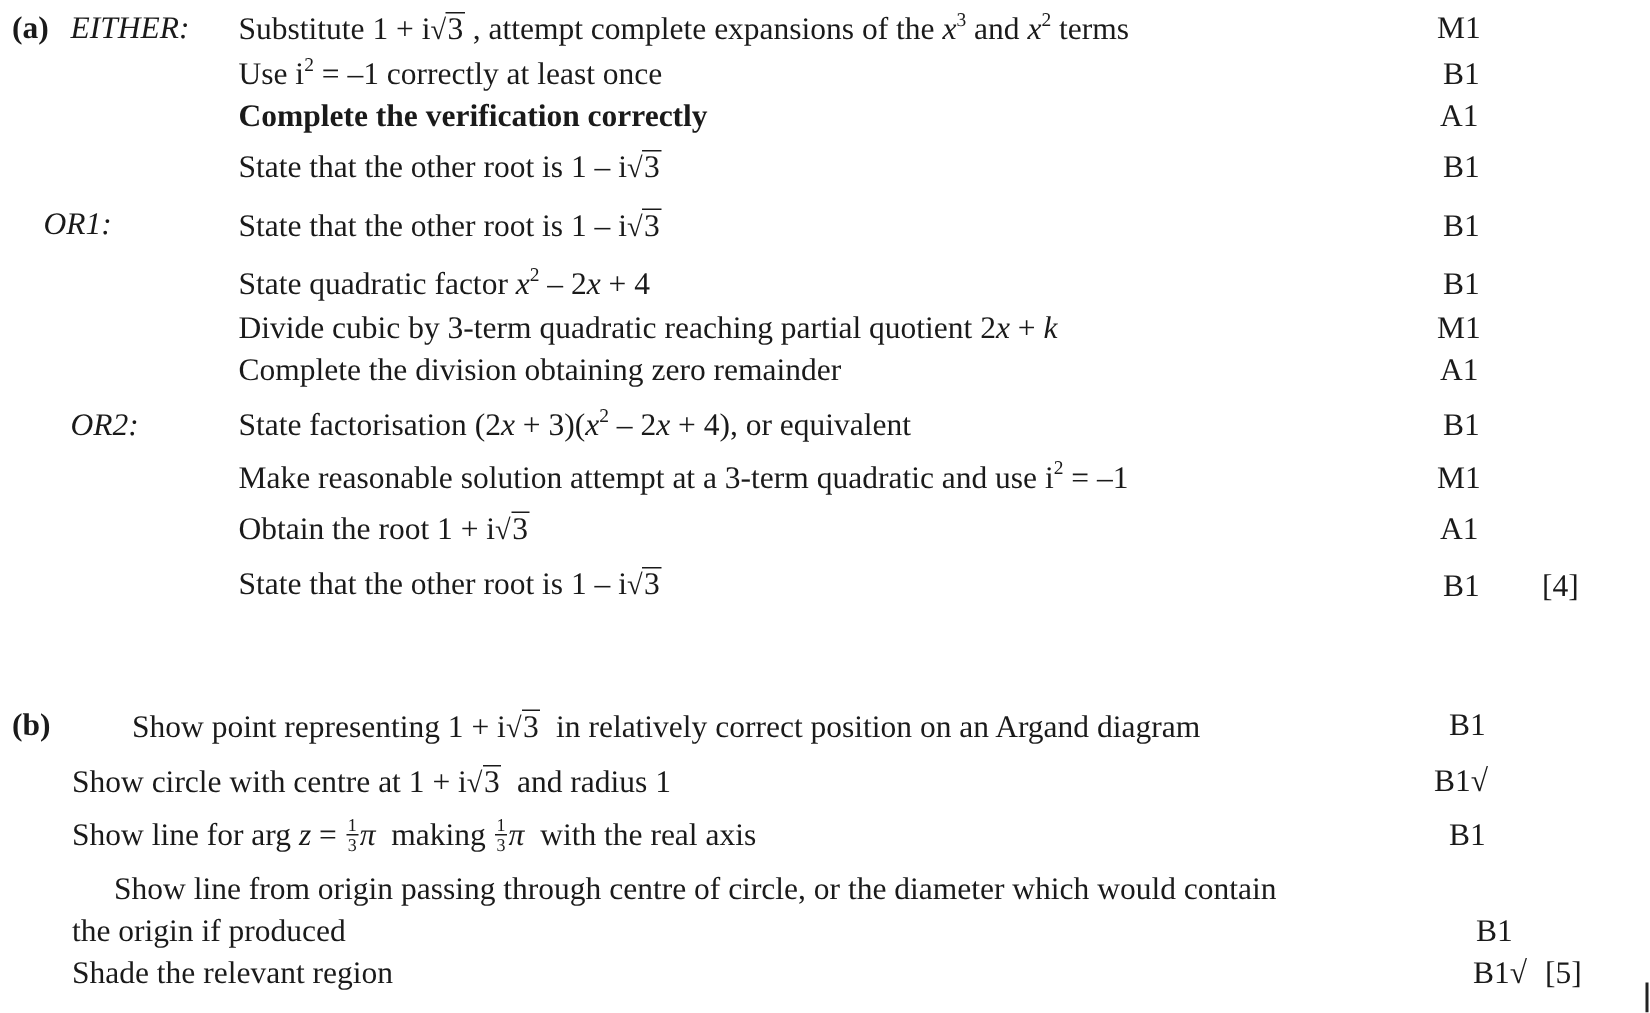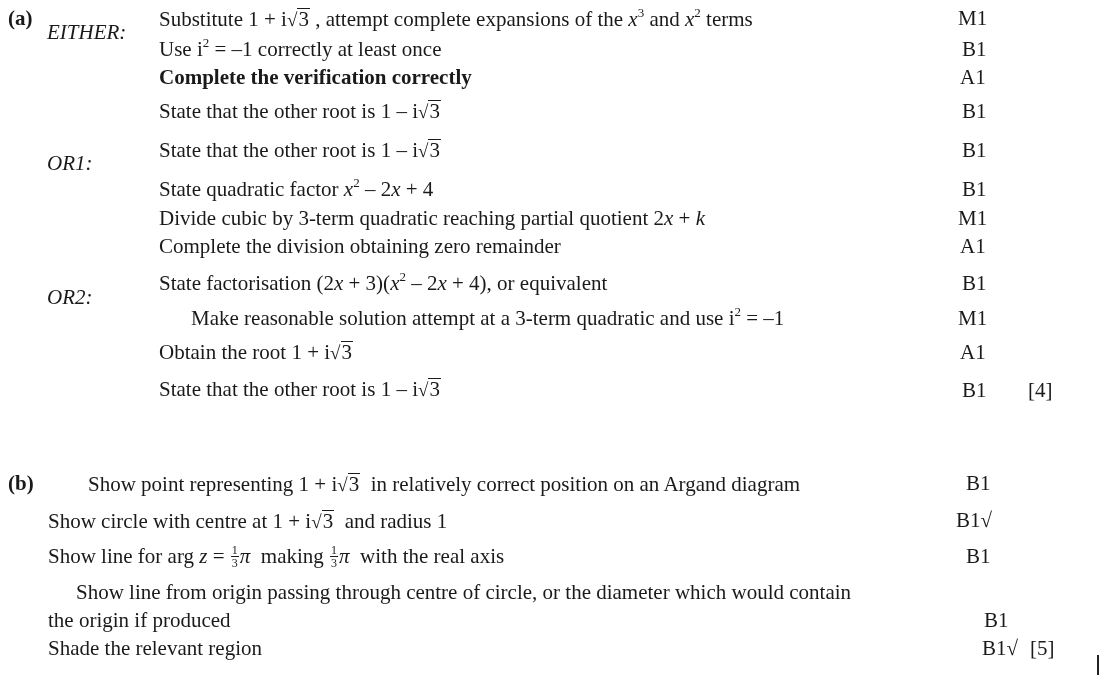--- a/index.html
+++ b/index.html
@@ -3,21 +3,21 @@
 <meta charset="utf-8">
 <style>
   html, body { margin: 0; padding: 0; background: #ffffff; }
   body {
     width: 1100px; height: 675px; position: relative; overflow: hidden;
     font-family: "Liberation Serif", "DejaVu Serif", serif;
     color: #1a1a1a; font-size: 21px;
   }
   .abs { position: absolute; white-space: nowrap; line-height: 1; }
   .part-label { font-weight: bold; }
-  .method { font-style: italic; margin-top: 14px; }
+  .method { font-style: italic; }
   .i { font-style: italic; }
   .mark { text-align: left; }
   .total { }
   sup { font-size: 13px; vertical-align: 9px; line-height: 0; }
   .sqrt { display: inline-block; position: relative; }
   .sqrt .rad { font-size: 19px; }
   .sqrt .under { border-top: 1.3px solid #1a1a1a; padding: 0 1px 0 1px; display: inline-block; line-height: 1; }
   .frac { display: inline-block; vertical-align: middle; text-align: center; font-size: 12px; line-height: 1; margin: 0 1px; position: relative; top: -2px; }
   .frac .num { display: block; border-bottom: 1px solid #1a1a1a; padding: 0 1px; }
   .frac .den { display: block; }
@@ -39,40 +39,40 @@
   <span class="abs mark" style="left:962px;top:39px;">B1</span>
 
   <span class="abs" style="left:159px;top:67px;font-weight:bold;">Complete the verification correctly</span>
   <span class="abs mark" style="left:960px;top:67px;">A1</span>
 
   <span class="abs" style="left:159px;top:100px;">
     <span>State that the other root is </span>1 – i<span class="sqrt"><span class="rad">√</span><span class="under">3</span></span>
   </span>
   <span class="abs mark" style="left:962px;top:101px;">B1</span>
 
-  <span class="abs method" style="left:47px;top:139px;text-align:right;">OR1:</span>
+  <span class="abs method" style="left:29px;top:139px;text-align:right;">OR1:</span>
   <span class="abs" style="left:159px;top:139px;">
     <span>State that the other root is </span>1 – i<span class="sqrt"><span class="rad">√</span><span class="under">3</span></span>
   </span>
   <span class="abs mark" style="left:962px;top:140px;">B1</span>
 
   <span class="abs" style="left:159px;top:179px;">State quadratic factor <span class="i">x</span><sup>2</sup> – 2<span class="i">x</span> + 4</span>
   <span class="abs mark" style="left:962px;top:179px;">B1</span>
 
   <span class="abs" style="left:159px;top:208px;">Divide cubic by 3-term quadratic reaching partial quotient 2<span class="i">x</span> + <span class="i">k</span></span>
   <span class="abs mark" style="left:958px;top:208px;">M1</span>
 
   <span class="abs" style="left:159px;top:236px;">Complete the division obtaining zero remainder</span>
   <span class="abs mark" style="left:960px;top:236px;">A1</span>
 
   <span class="abs method" style="left:47px;top:273px;">OR2:</span>
   <span class="abs" style="left:159px;top:273px;">State factorisation (2<span class="i">x</span> + 3)(<span class="i">x</span><sup>2</sup> – 2<span class="i">x</span> + 4), or equivalent</span>
   <span class="abs mark" style="left:962px;top:273px;">B1</span>
 
-  <span class="abs" style="left:159px;top:308px;margin-left:32px;">Make reasonable solution attempt at a 3-term quadratic and use i<sup>2</sup> = –1</span>
+  <span class="abs" style="left:159px;top:308px;">Make reasonable solution attempt at a 3-term quadratic and use i<sup>2</sup> = –1</span>
   <span class="abs mark" style="left:958px;top:308px;">M1</span>
 
   <span class="abs" style="left:159px;top:341px;text-align:right;">
     <span>Obtain the root </span>1 + i<span class="sqrt"><span class="rad">√</span><span class="under">3</span></span>
   </span>
   <span class="abs mark" style="left:960px;top:342px;">A1</span>
 
   <span class="abs" style="left:159px;top:378px;">
     <span>State that the other root is </span>1 – i<span class="sqrt"><span class="rad">√</span><span class="under">3</span></span>
   </span>

